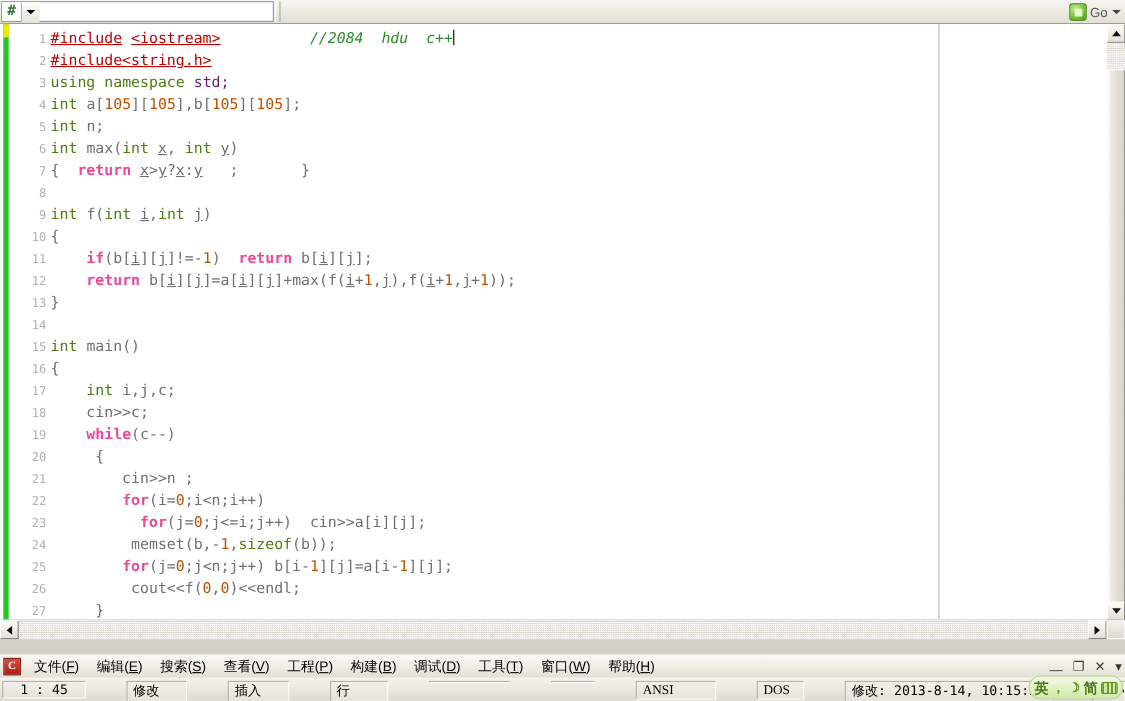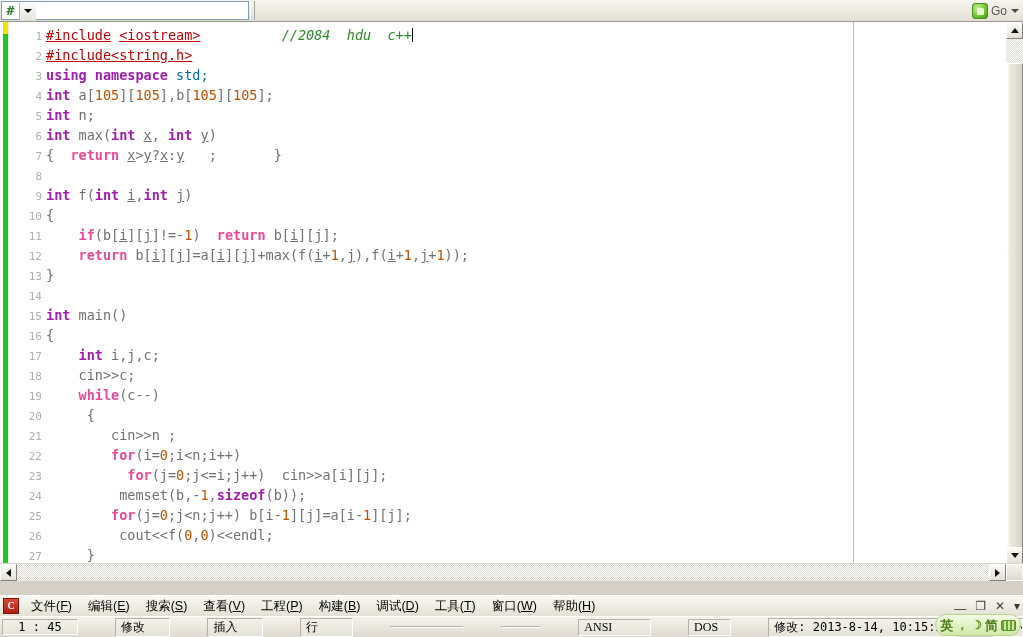--- a/index.html
+++ b/index.html
@@ -170,22 +170,22 @@
   .ln {
     display: inline-block;
     width: 34px;
     text-align: right;
     color: #b0b0b0;
     font-size: 11px;
     font-family: "DejaVu Sans Mono", monospace;
     vertical-align: baseline;
     padding-right: 4px;
   }
-  .src { color: #0369a1; }
-  .kw  { color: #a21caf; font-weight: bold; }
+  .src { color: #701a75; }
+  .kw  { color: #4d7c0f; font-weight: normal; }
   .pp  { color: #c00000; text-decoration: underline; }
   .cm  { color: #2e8b2e; font-style: italic; }
   .num { color: #c05000; }
   .ctl { color: #ec4899; font-weight: bold; }
   .id  { color: #707070; }
   .var { color: #707070; text-decoration: underline; }
   .op  { color: #707070; }
   .caret {
     display: inline-block;
     width: 1px;
@@ -330,21 +330,21 @@
   .wc-min { position: relative; top: 3px; }
 
   
   .statusbar {
     position: absolute;
     left: 0; top: 616px;
     width: 1023px; height: 21px;
     background: linear-gradient(to bottom, #f4f2ea 0%, #e8e5dc 60%, #ddd9d0 100%);
     border-top: 1px solid #ffffff;
     display: flex;
-    align-items: center;
+    align-items: flex-start;
     box-sizing: border-box;
     gap: 35px;
   }
   .sb-cell {
     border: 1px solid;
     border-color: #b5b2a8 #ffffff #ffffff #b5b2a8;
     margin: 2px 0 2px 2px;
     display: flex;
     align-items: center;
     padding: 0 5px;

